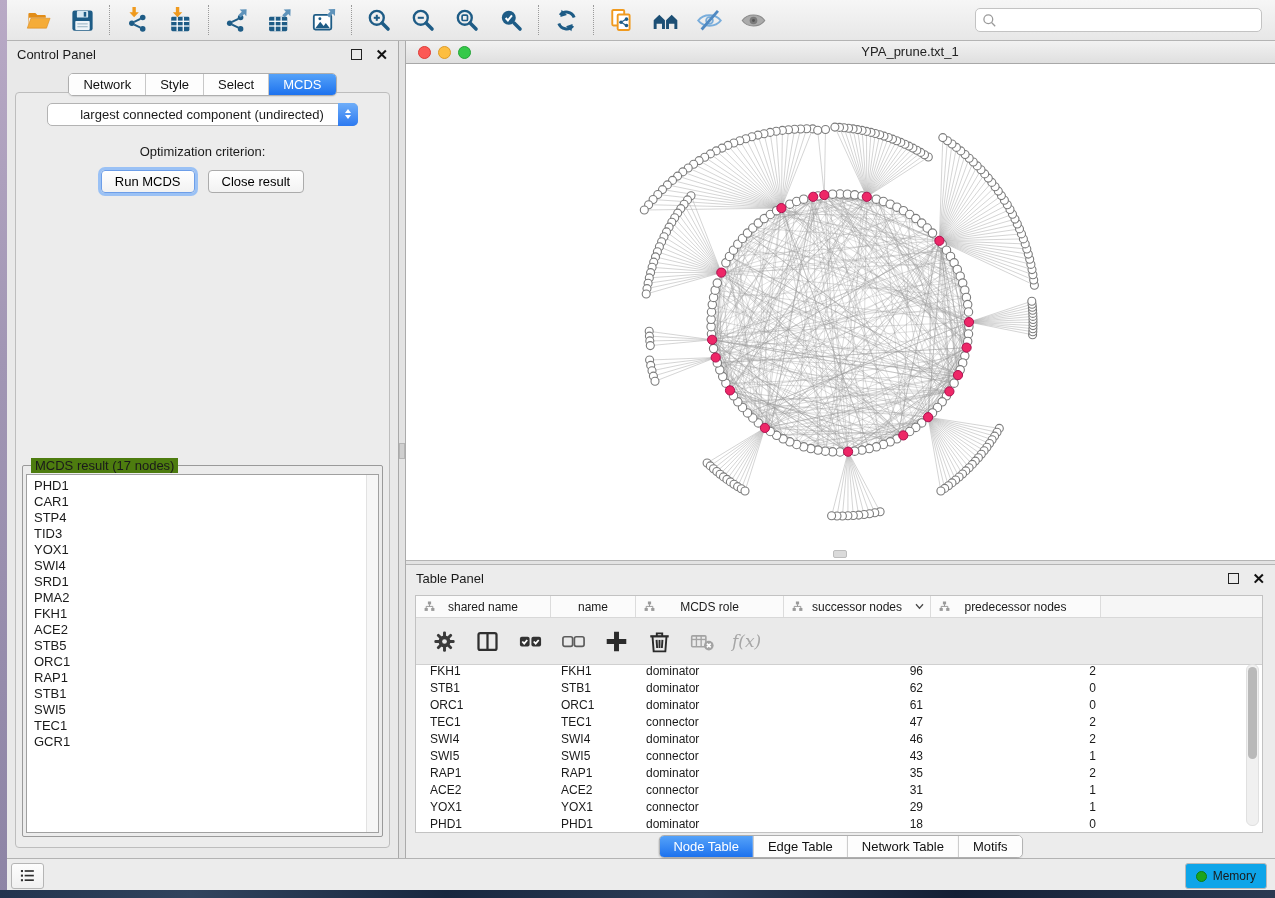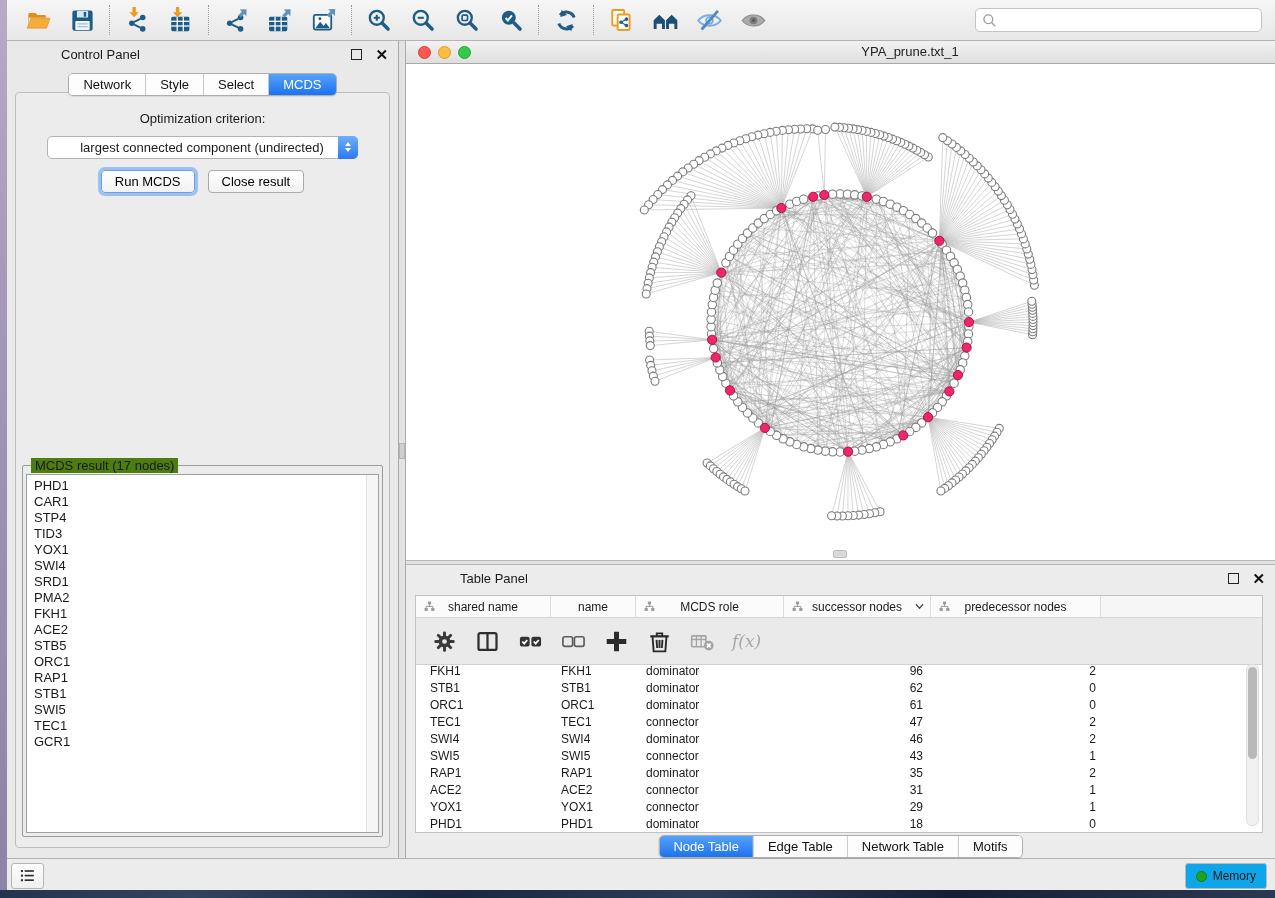--- a/index.html
+++ b/index.html
@@ -24,21 +24,21 @@
       background:transparent;border:none;padding:0;cursor:default;}
   #search-wrap{margin-left:auto;margin-right:13px;position:relative;}
   #search-input{width:287px;height:24px;box-sizing:border-box;border:1px solid #c3c3c3;
       border-radius:5px;background:#fff;padding:0 6px 0 26px;font:13px "Liberation Sans",sans-serif;outline:none;}
   #search-icon{position:absolute;left:7px;top:5px;}
 
   
   #control-panel{position:absolute;left:0;top:41px;width:392px;bottom:32px;
       background:#e9e9e9;border-right:1px solid #a9a9a9;box-sizing:border-box;}
   .panel-titlebar{height:26px;display:flex;align-items:center;padding:0 10px;font-size:13px;}
-  .panel-title{flex:0 0 auto;margin-left:44px;}
+  .panel-title{flex:0 0 auto;}
   .panel-tb-icons{margin-left:auto;display:flex;align-items:center;gap:13px;}
   .float-icon{width:9px;height:9px;border:1.6px solid #222;background:transparent;}
   .close-icon{font-size:15px;font-weight:bold;color:#111;line-height:9px;}
 
   #ctrl-tabs{position:absolute;left:0;top:32px;width:100%;display:flex;justify-content:center;z-index:3;}
   .seg-ctl{display:flex;border:1px solid #aeaeae;border-radius:5px;overflow:hidden;background:#fff;
       box-shadow:0 1px 1px rgba(0,0,0,.08);}
   .seg{height:21px;line-height:21px;padding:0 14px;font-size:13px;background:#fdfdfd;color:#111;
       border-left:1px solid #c8c8c8;cursor:default;white-space:nowrap;}
   .seg:first-child{border-left:none;}
@@ -336,28 +336,28 @@
     </div>
     <div id="ctrl-tabs">
         <div class="seg-ctl" id="ctrl-tabs-inner">
           <span class="seg">Network</span>
           <span class="seg">Style</span>
           <span class="seg">Select</span>
           <span class="seg sel">MCDS</span>
         </div>
       </div>
     <div id="ctrl-card">
-      <div id="opt-label">Optimization criterion:</div>
       <div id="opt-select">
         <span class="val">largest connected component (undirected)</span>
         <span id="opt-stepper">
             <span class="chev-up"></span>
             <span class="chev-dn"></span>
           </span>
       </div>
+      <div id="opt-label">Optimization criterion:</div>
       <div id="ctrl-buttons">
         <button class="mac-btn focused">Run MCDS</button>
         <button class="mac-btn">Close result</button>
       </div>
       <div id="mcds-fieldset">
         <span id="mcds-legend">MCDS result (17 nodes)</span>
         <div id="mcds-list">
           <div id="mcds-items">
               <div>PHD1</div>
               <div>CAR1</div>

